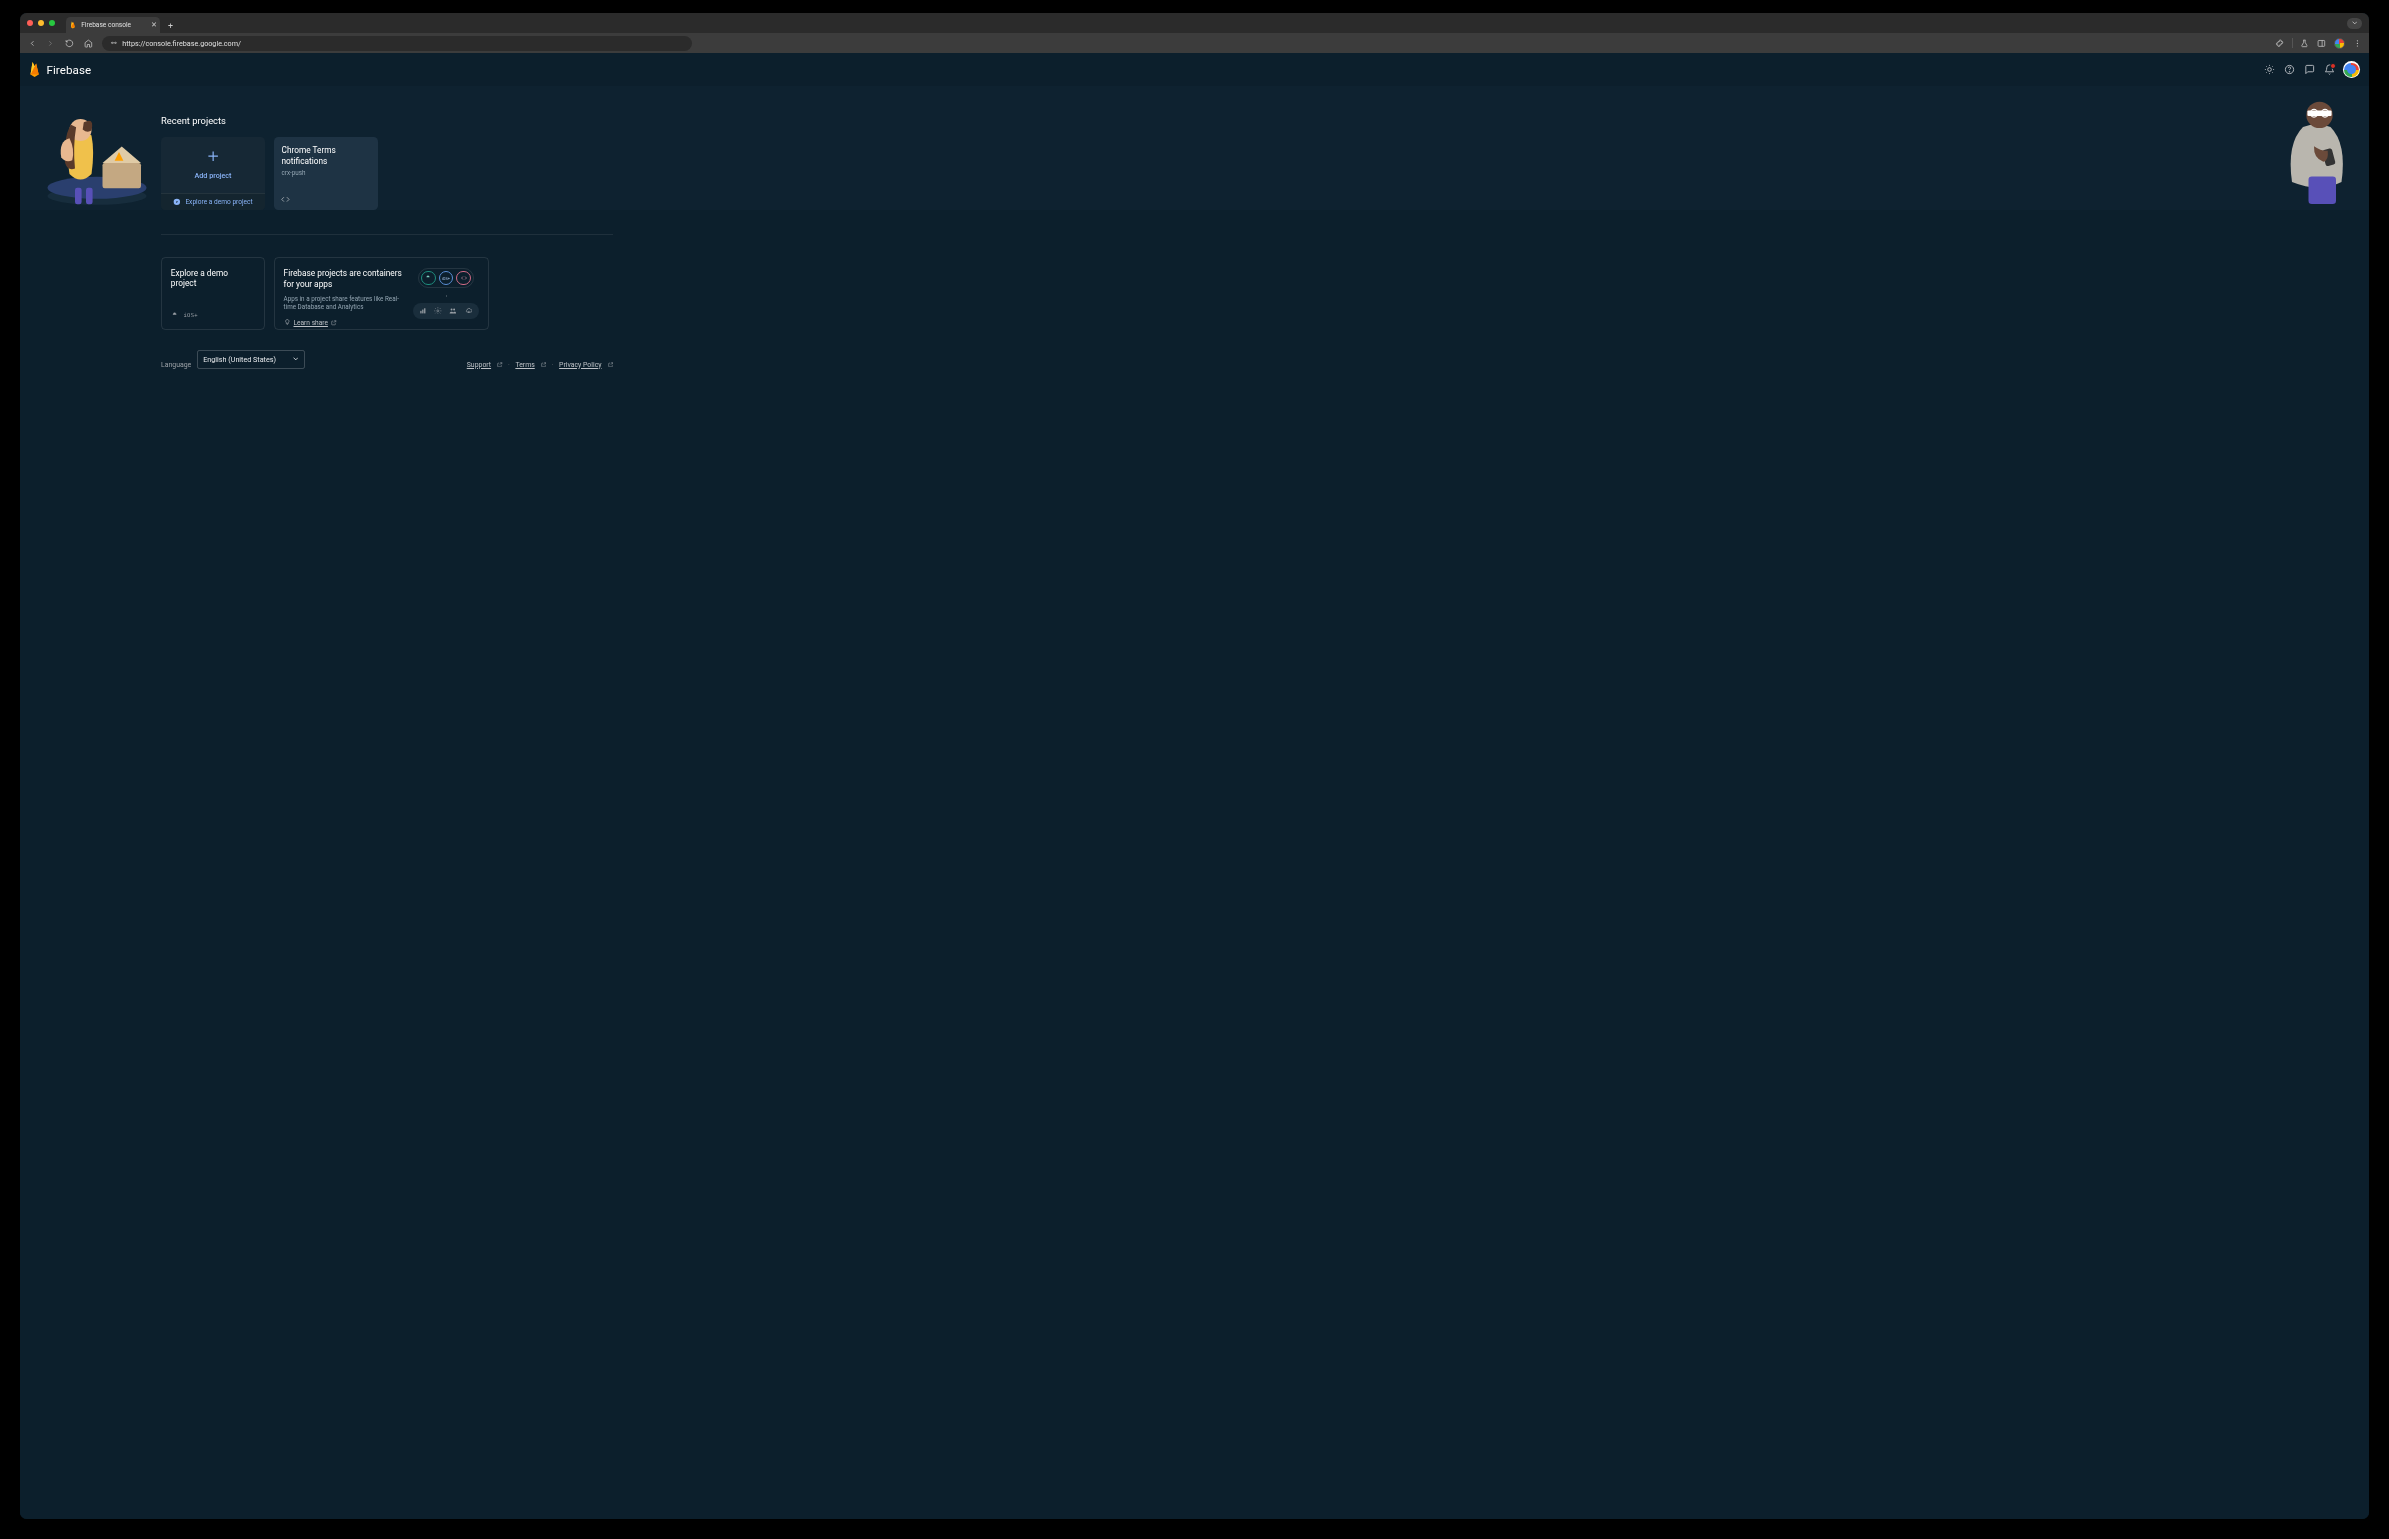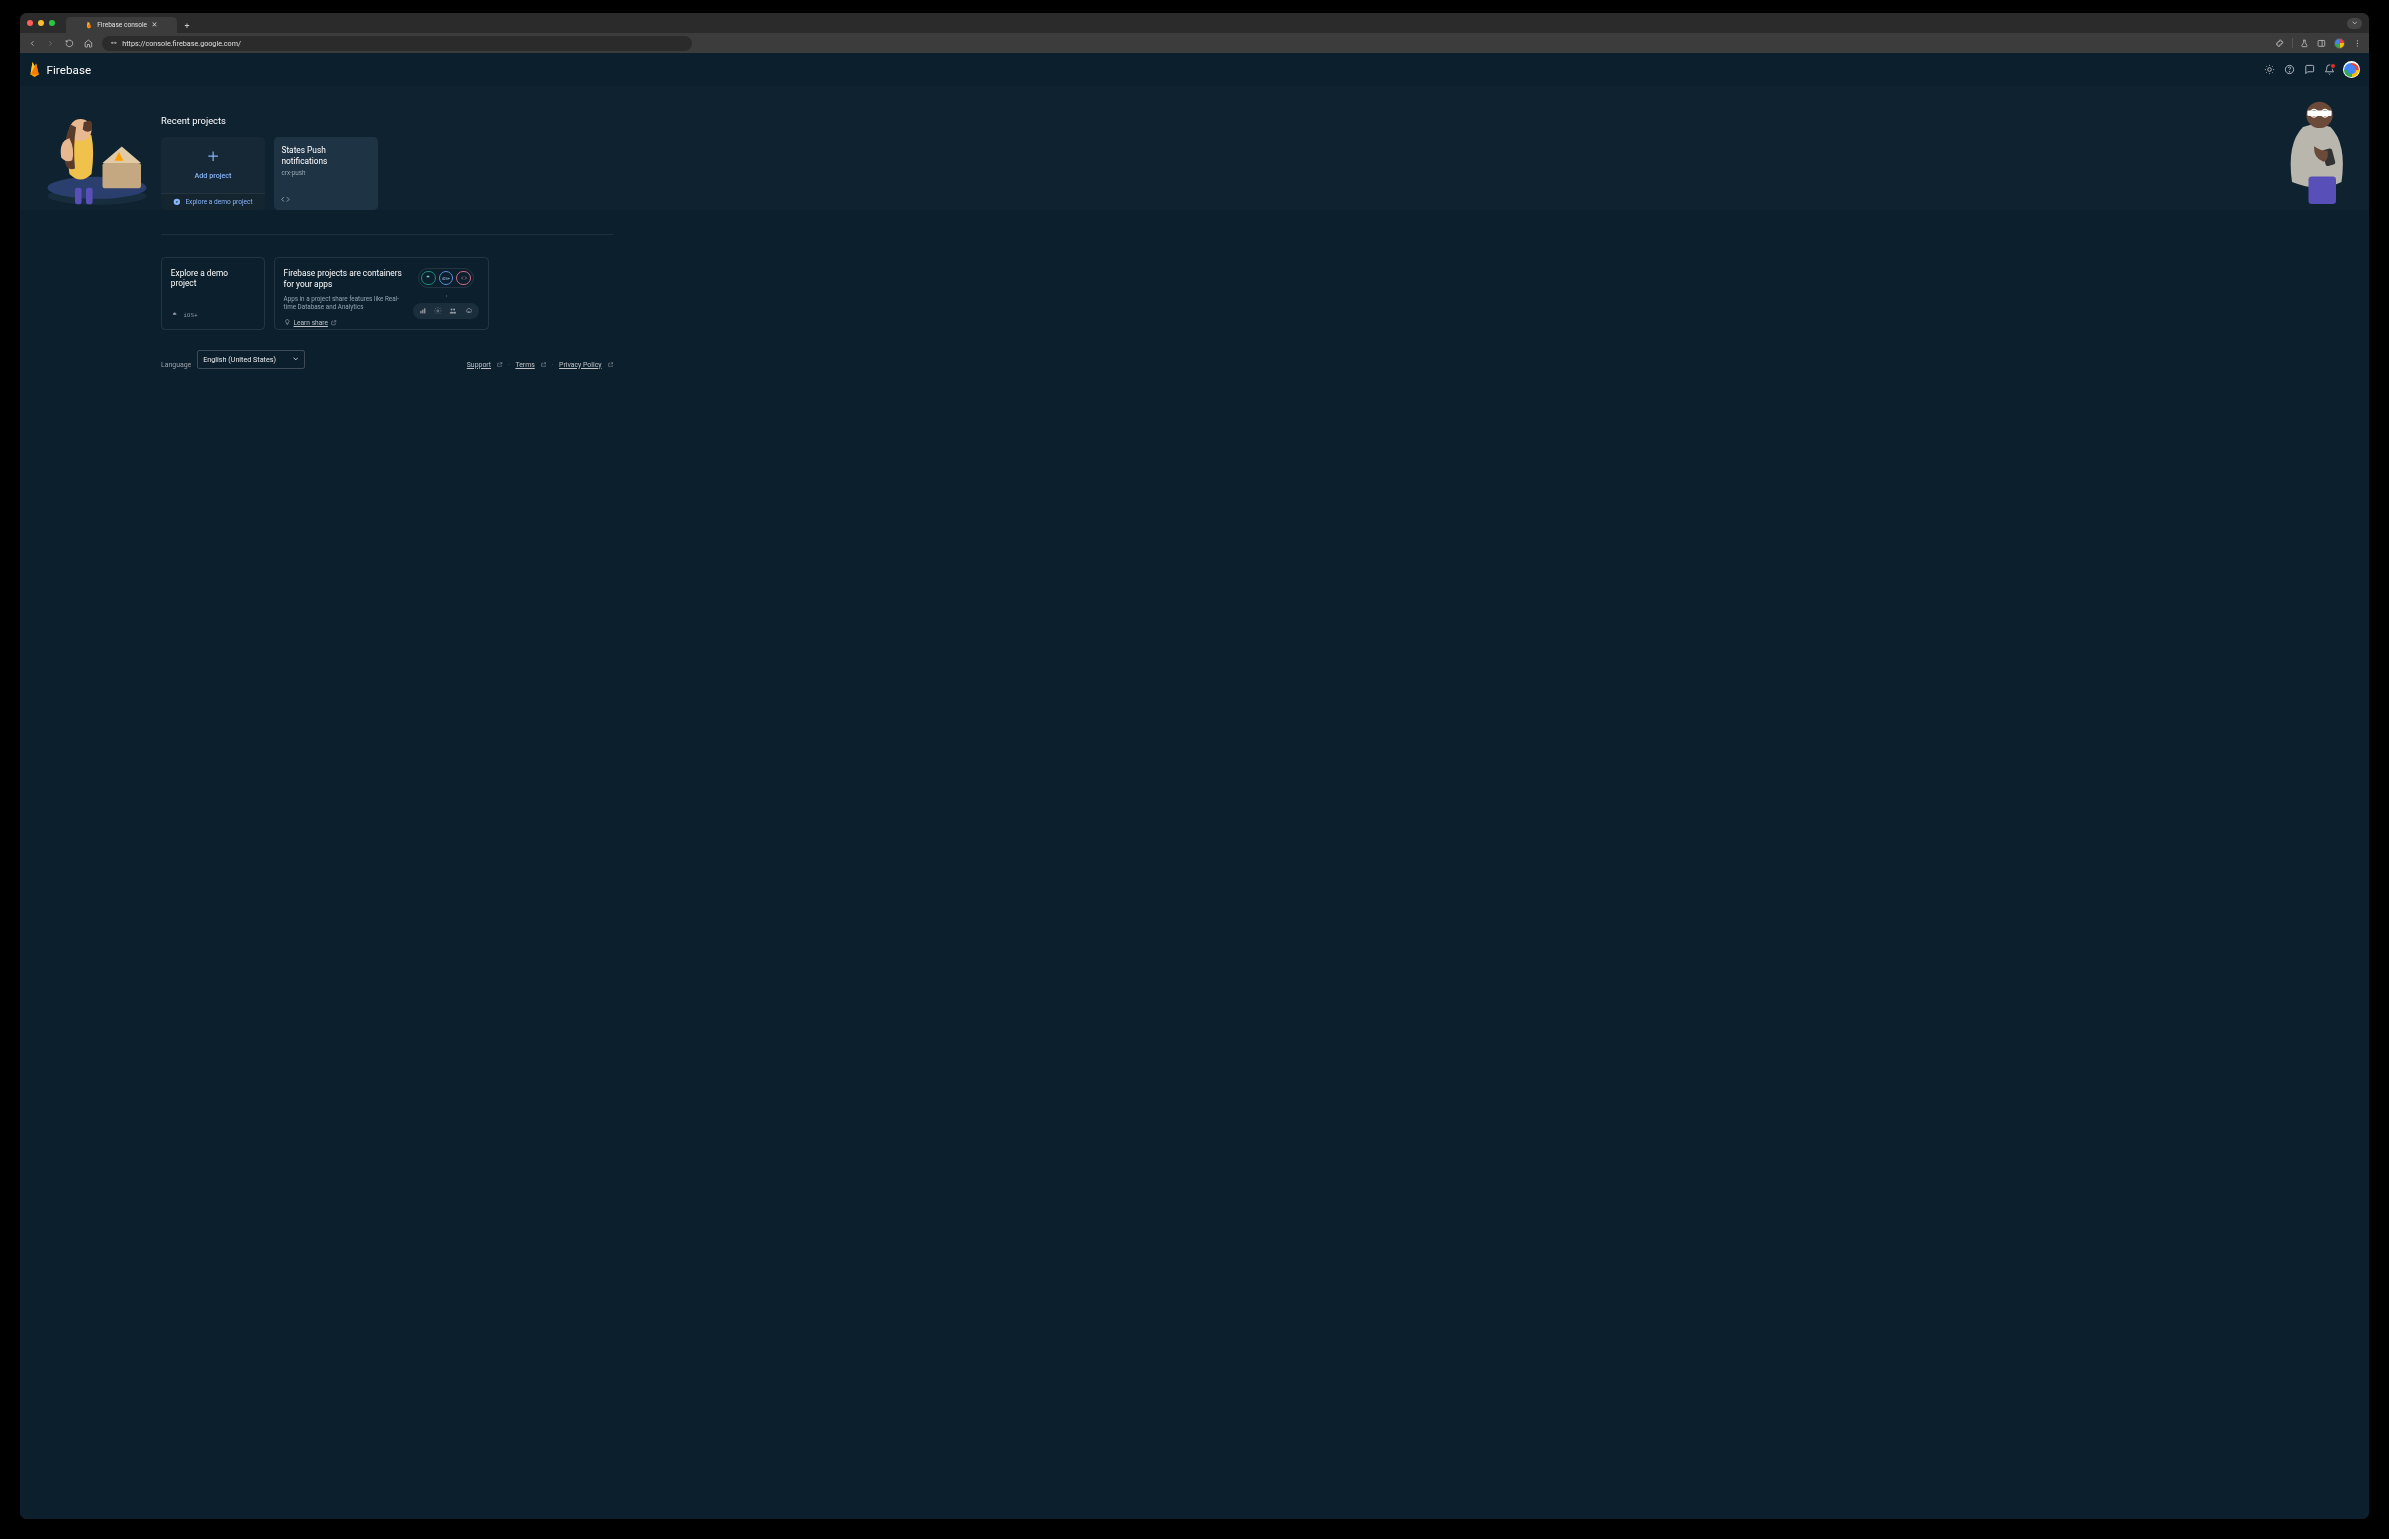--- a/index.html
+++ b/index.html
@@ -6,21 +6,21 @@
   html, body { width: 100%; height: 100%; background: #000; font-family: -apple-system, BlinkMacSystemFont, "Segoe UI", Roboto, "Google Sans", Arial, sans-serif; color: #e8eaed; -webkit-font-smoothing: antialiased; }
   .mac-window { position: absolute; left: 20px; top: 13.2px; right: 20px; bottom: 20px; background: #0c1f2c; border-radius: 6.6px; overflow: hidden; box-shadow: 0 11px 33px rgba(0,0,0,.5); display: flex; flex-direction: column; }
   
   .titlebar { height: 20px; background: #2b2b2b; display: flex; align-items: center; padding: 0 6.6px; gap: 4.4px; }
   .traffic { display: flex; gap: 4.4px; }
   .dot { width: 6.6px; height: 6.6px; border-radius: 50%; }
   .dot.red { background: #ff5f57; }
   .dot.yellow { background: #febc2e; }
   .dot.green { background: #28c840; }
   .tabstrip { display: flex; align-items: flex-end; margin-left: 6.6px; height: 100%; }
-  .tab { display: flex; align-items: center; gap: 4.4px; height: 16.5px; padding: 0 19px; background: #3c3c3c; border-top-left-radius: 4.4px; border-top-right-radius: 4.4px; font-size: 6.6px; color: #e0e0e0; position: relative; min-width: 94px; margin-top: 24px; }
+  .tab { display: flex; align-items: center; gap: 4.4px; height: 16.5px; padding: 0 3px; background: #3c3c3c; border-top-left-radius: 4.4px; border-top-right-radius: 4.4px; font-size: 6.6px; color: #e0e0e0; position: relative; min-width: 94px; margin-top: 24px; }
   .tab .favicon { width: 7.7px; height: 7.7px; }
   .tab-close { color: #ccc; font-size: 7.2px; margin-left: auto; cursor: pointer; }
   .newtab { width: 14.3px; height: 14.3px; margin-left: 3.3px; display: flex; align-items: center; justify-content: center; color: #ccc; font-size: 8.8px; border-radius: 50%; cursor: pointer; }
   .spacer { flex: 1; }
   .caret-btn { width: 15.4px; height: 11px; background: #454545; border-radius: 5.5px; display: flex; align-items: center; justify-content: center; color: #ccc; }
   .toolbar { height: 20px; background: #3c3c3c; display: flex; align-items: center; padding: 0 4.4px; gap: 3.3px; }
   .tb-btn { width: 15.4px; height: 15.4px; display: flex; align-items: center; justify-content: center; color: #cfcfcf; border-radius: 50%; cursor: pointer; }
   .tb-btn.disabled { opacity: .45; }
   .omnibox { flex: 1; height: 15px; background: #2b2b2b; border-radius: 7.7px; display: flex; align-items: center; padding: 0 6.6px; font-size: 7.2px; color: #e0e0e0; margin: 0 3.3px; max-width: 590px; }
   .omnibox .secure { width: 8.8px; height: 8.8px; display: flex; align-items: center; justify-content: center; margin-right: 4.4px; color: #cfcfcf; }
@@ -282,21 +282,21 @@
                 <svg width="7.7" height="7.7" viewBox="0 0 24 24" fill="#8ab4f8">
                     <circle cx="12" cy="12" r="10" fill="#8ab4f8"></circle>
                     <path d="M15 9l-2 5-4 1 2-5z" fill="#162835"></path>
                   </svg>
               </span>
               <span>Explore a demo project</span>
             </div>
           </div>
 
           <div class="card project">
-            <div class="project-name">States Push notifications</div>
+            <div class="project-name">Chrome Terms notifications</div>
             <div class="project-id">crx-push</div>
             <span class="platform-icon">
               <svg width="8.8" height="8.8" viewBox="0 0 24 24" fill="none" stroke="currentColor" stroke-width="2">
                   <path d="M8 6l-6 6 6 6M16 6l6 6-6 6"></path>
                 </svg>
             </span>
           </div>
         </div>
 
         <div class="divider"></div>

